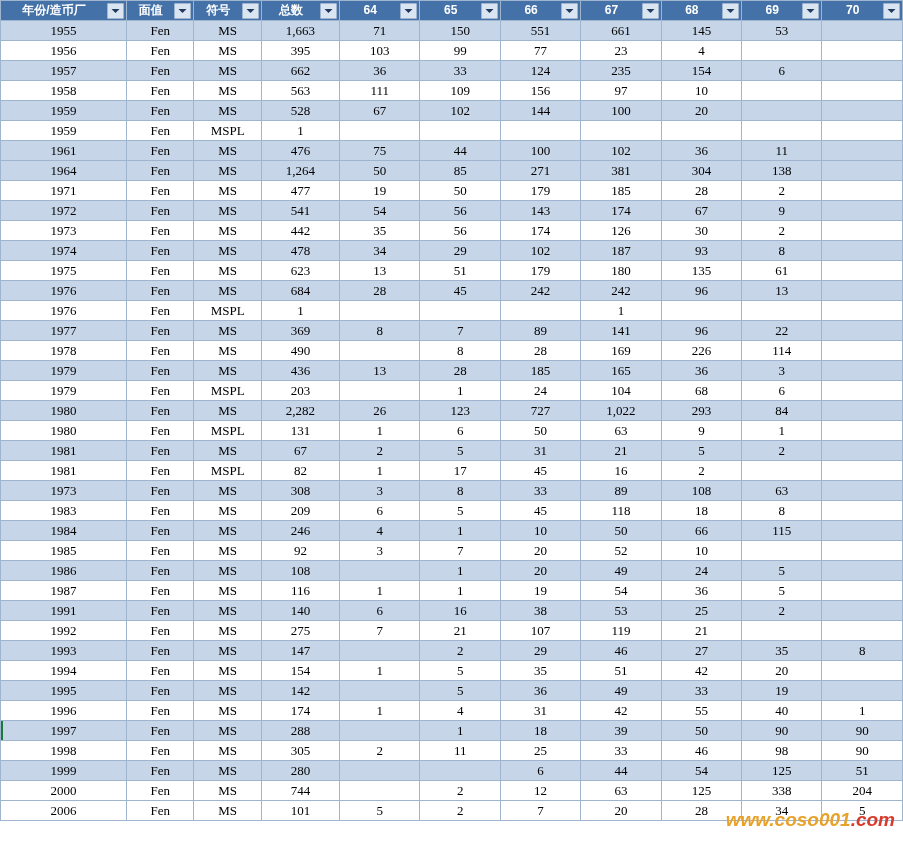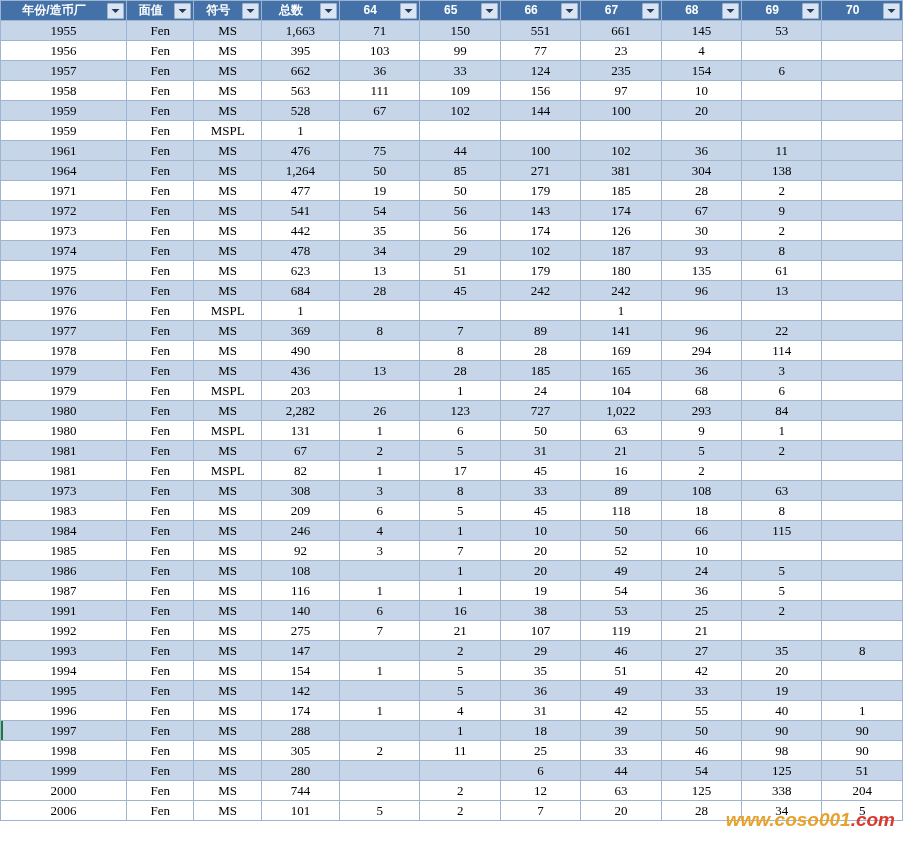--- a/index.html
+++ b/index.html
@@ -436,21 +436,21 @@
         </tr>
         <tr class="even">
           <td class="c-year">1978</td>
           <td class="c-denom">Fen</td>
           <td class="c-sym">MS</td>
           <td class="c-total">490</td>
           <td class="c-64"></td>
           <td class="c-65">8</td>
           <td class="c-66">28</td>
           <td class="c-67">169</td>
-          <td class="c-68">294</td>
+          <td class="c-68">226</td>
           <td class="c-69">114</td>
           <td class="c-70"></td>
         </tr>
         <tr class="odd">
           <td class="c-year">1979</td>
           <td class="c-denom">Fen</td>
           <td class="c-sym">MS</td>
           <td class="c-total">436</td>
           <td class="c-64">13</td>
           <td class="c-65">28</td>

